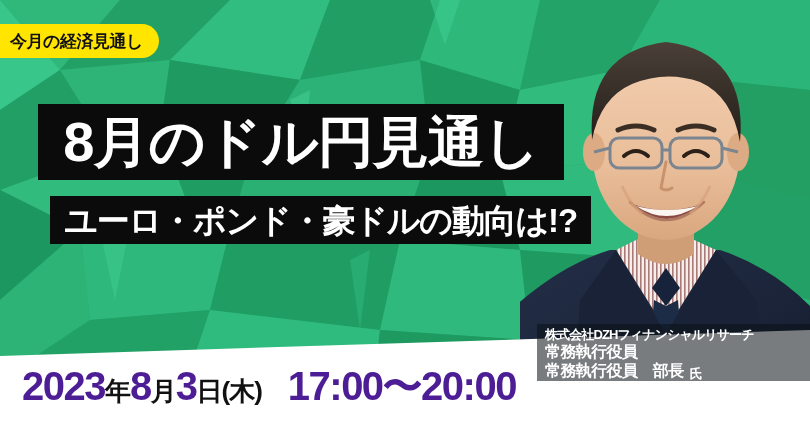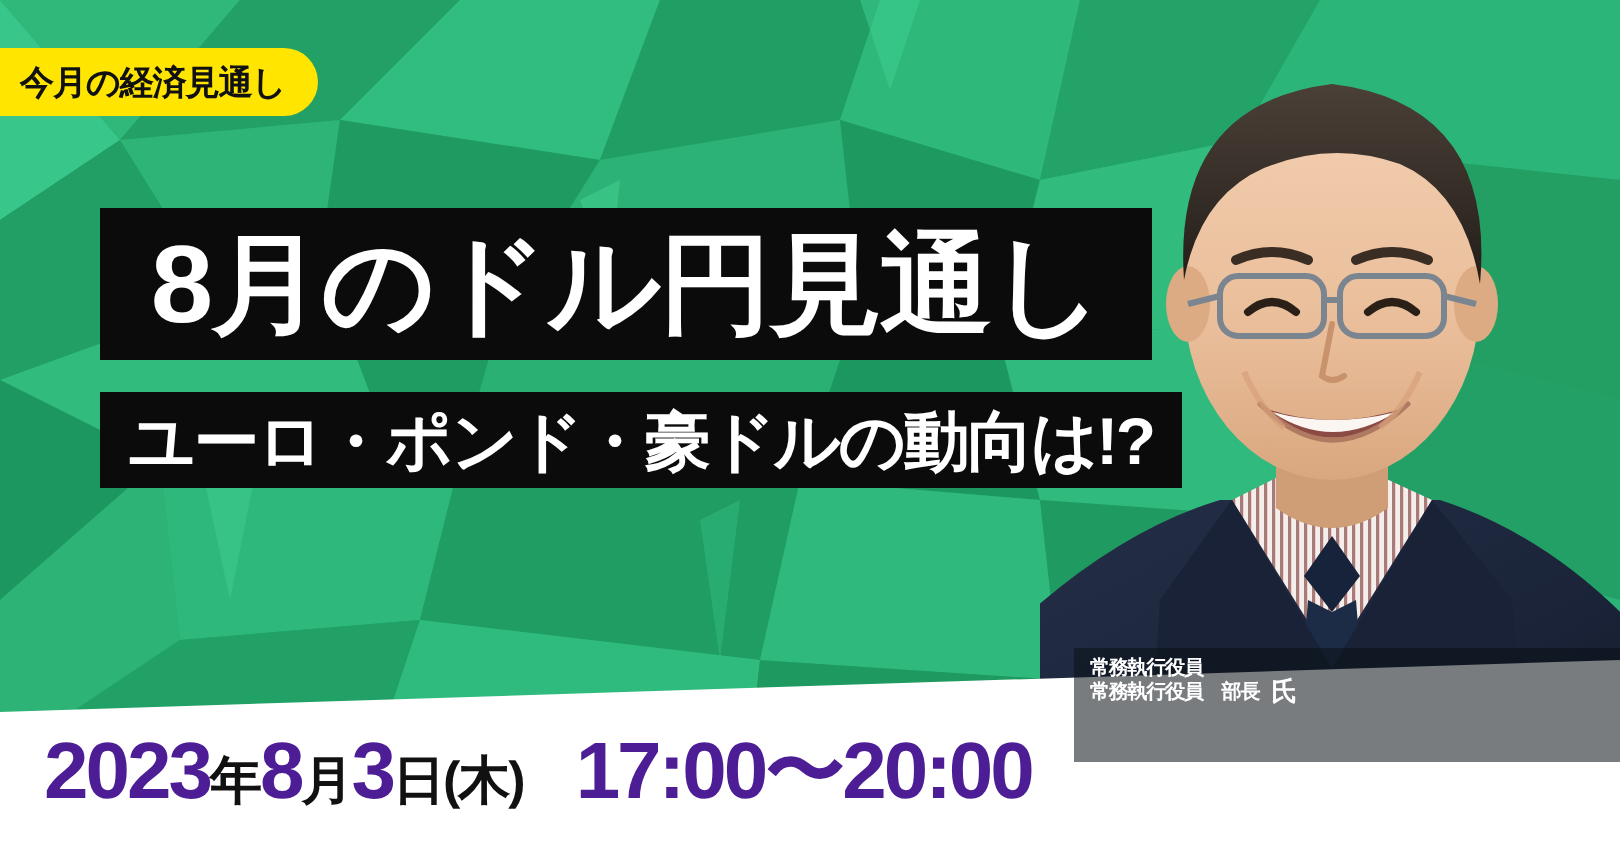--- a/index.html
+++ b/index.html
@@ -45,21 +45,21 @@
     font-weight: bold;
     color: #111111;
     letter-spacing: -0.5px;
     white-space: nowrap;
     line-height: 1;
   }
 
   
   #main-title {
     position: absolute;
-    left: 50px;
+    left: 38px;
     top: 104px;
     width: 526px;
     height: 76px;
     background: #0b0b0b;
     display: flex;
     align-items: center;
     justify-content: center;
     box-sizing: border-box;
   }
   #main-title .label {
@@ -122,21 +122,21 @@
     line-height: 1.08;
     letter-spacing: -0.9px;
     white-space: nowrap;
   }
   #credentials .lower {
     display: flex;
     align-items: flex-end;
     margin-top: 1px;
   }
   #credentials .roles {
-    font-size: 10px;
+    font-size: 16px;
     font-weight: bold;
     color: #ffffff;
     line-height: 1.18;
     letter-spacing: -0.6px;
     white-space: nowrap;
   }
   #credentials .name-wrap {
     display: flex;
     align-items: baseline;
     margin-left: 6px;
@@ -332,20 +332,21 @@
     <span class="big">8</span>
     <span class="small">月</span>
     <span class="big">3</span>
     <span class="small">日</span>
     <span class="small">(木)</span>
     <span class="gap"></span>
     <span class="big">17:00〜20:00</span>
   </div>
 
   <div id="credentials">
+    <div class="company">株式会社DZHフィナンシャルリサーチ</div>
     <div class="lower">
       <div class="roles">
         <div>常務執行役員</div>
         <div>常務執行役員　部長</div>
       </div>
       <div class="name-wrap">
         <span class="honorific">氏</span>
       </div>
     </div>
   </div>

